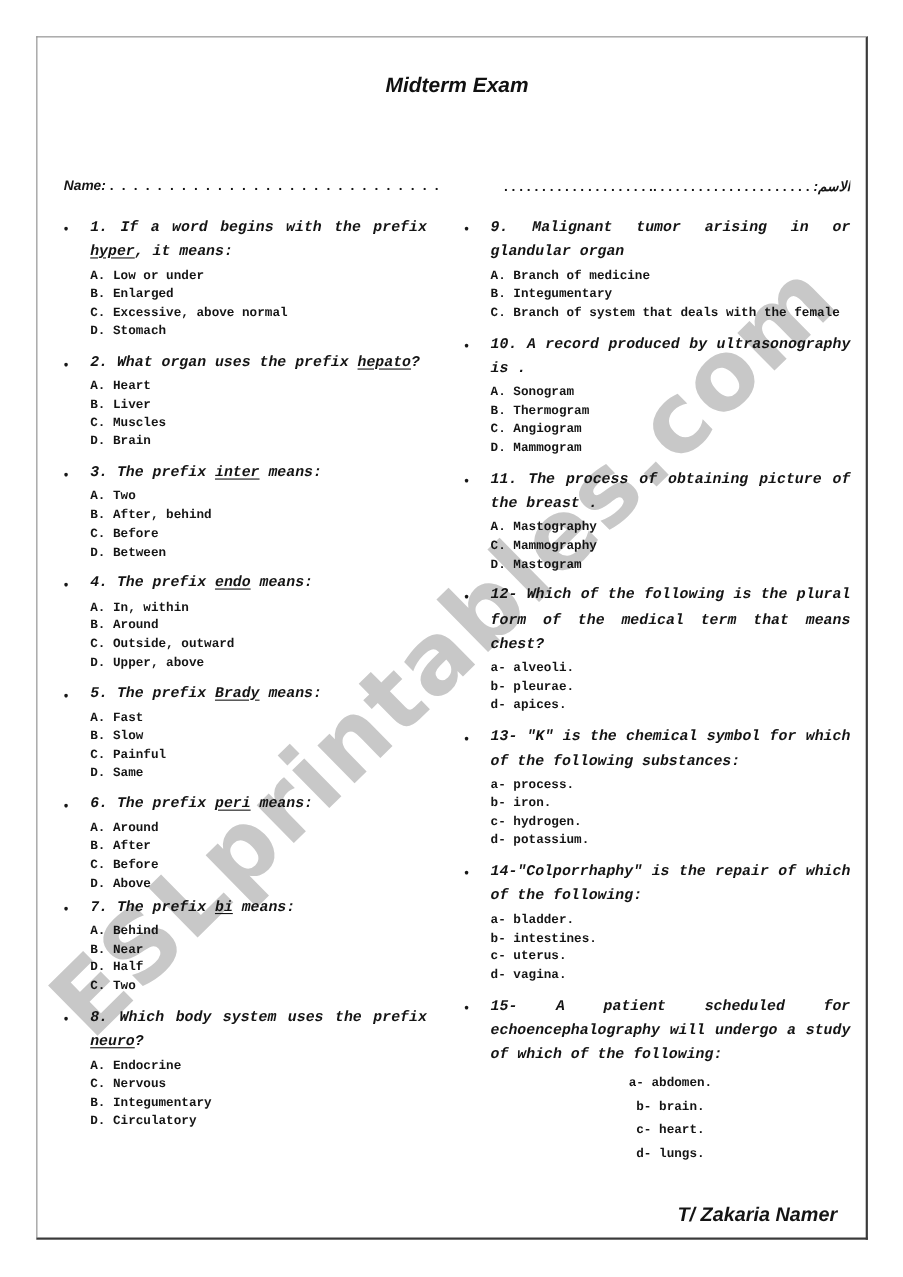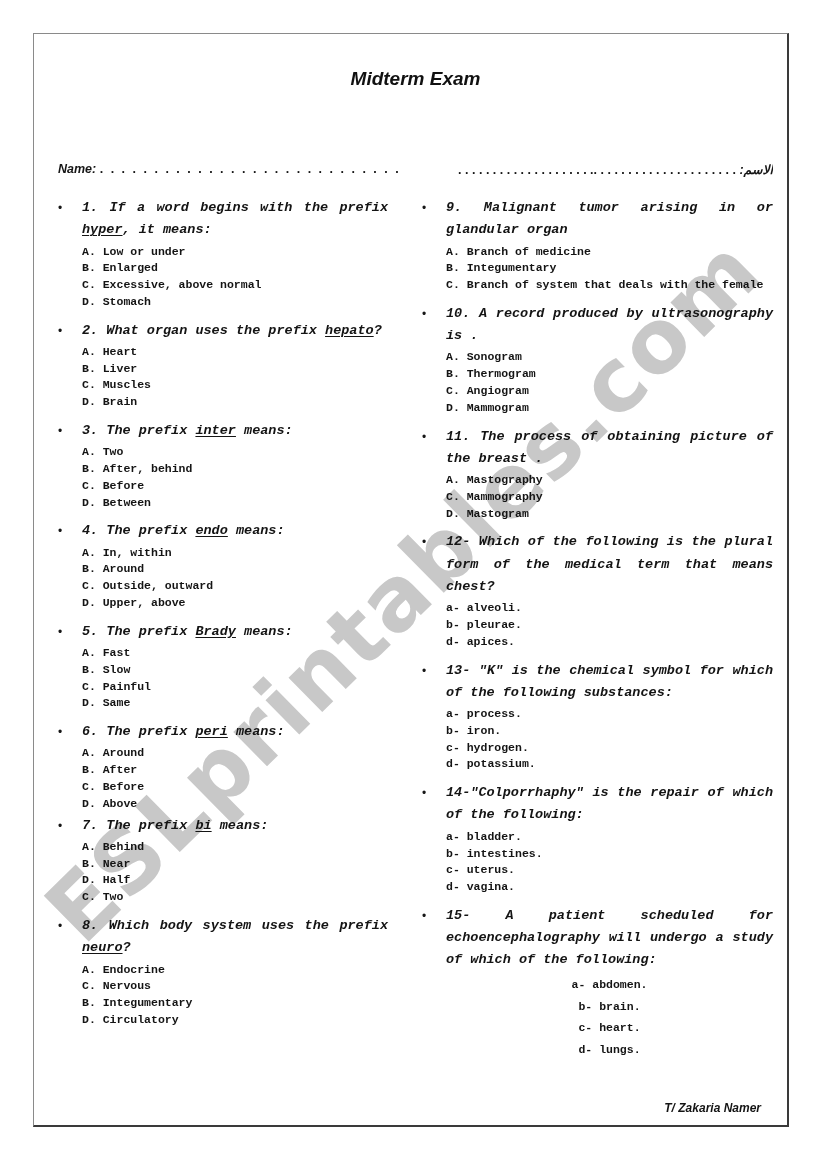--- a/index.html
+++ b/index.html
@@ -88,21 +88,21 @@
     font-size: 11.5px;
     font-weight: bold;
     line-height: 1.46;
     color: #141414;
   }
   .q.loose .opt { line-height: 1.9; text-align: center; }
   .footer {
     position: absolute;
     right: 26px; bottom: 10px;
     z-index: 1;
-    font-size: 12px;
+    font-size: 18px;
     font-weight: bold;
     font-style: italic;
     color: #141414;
     margin-top: 42px;
   }
 </style>
 </head>
 <body>
 
 <div class="page">

